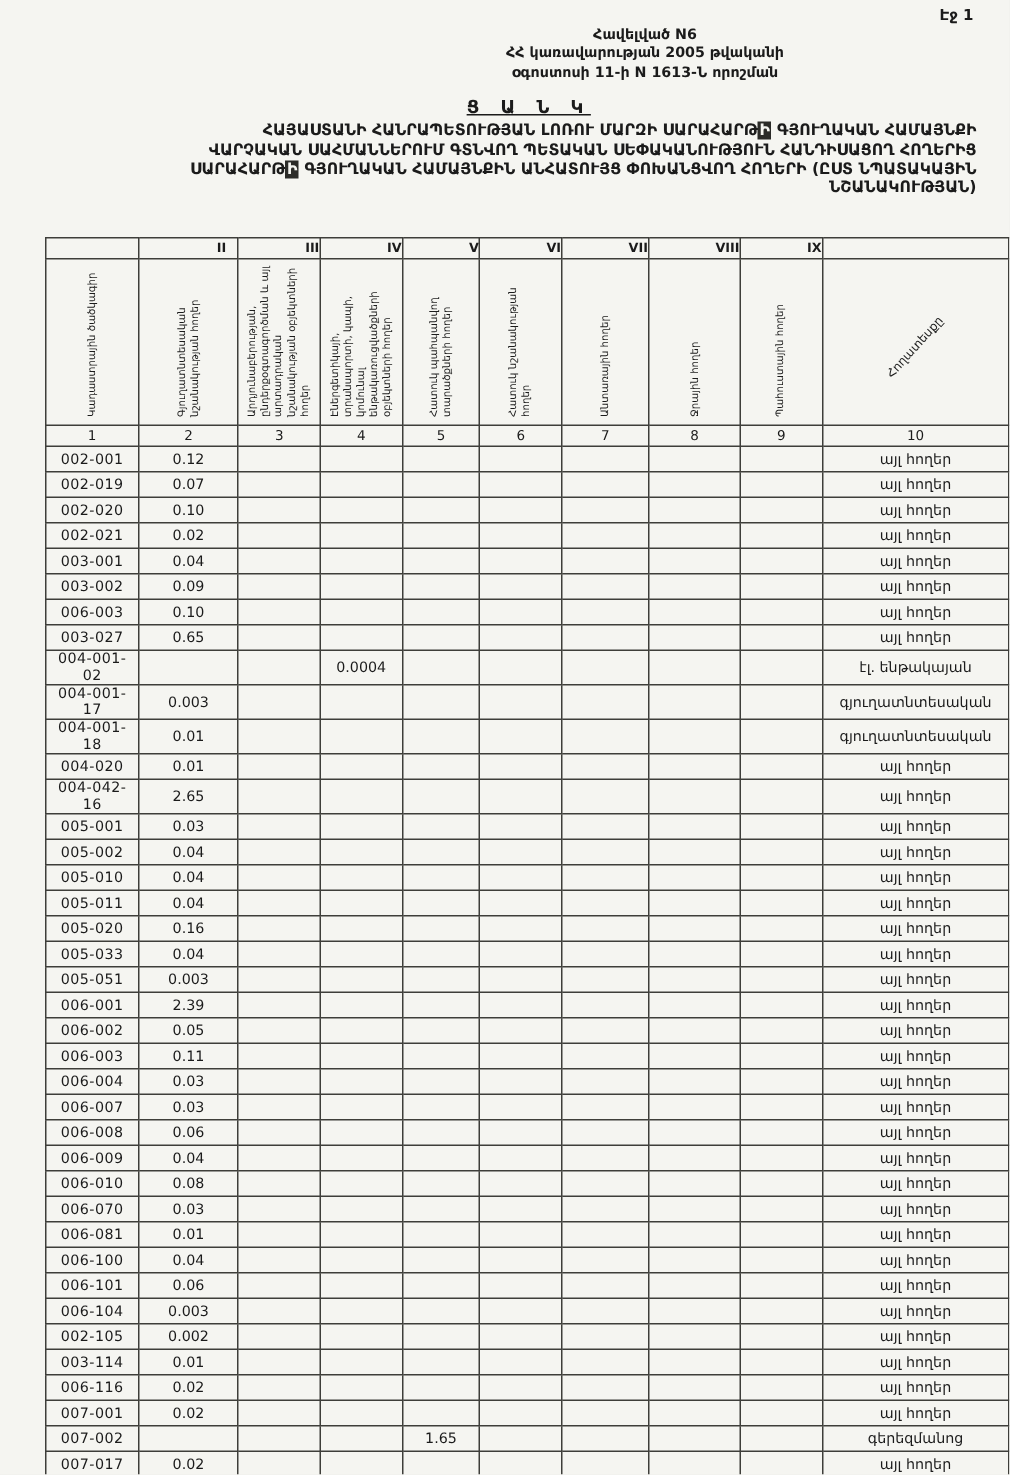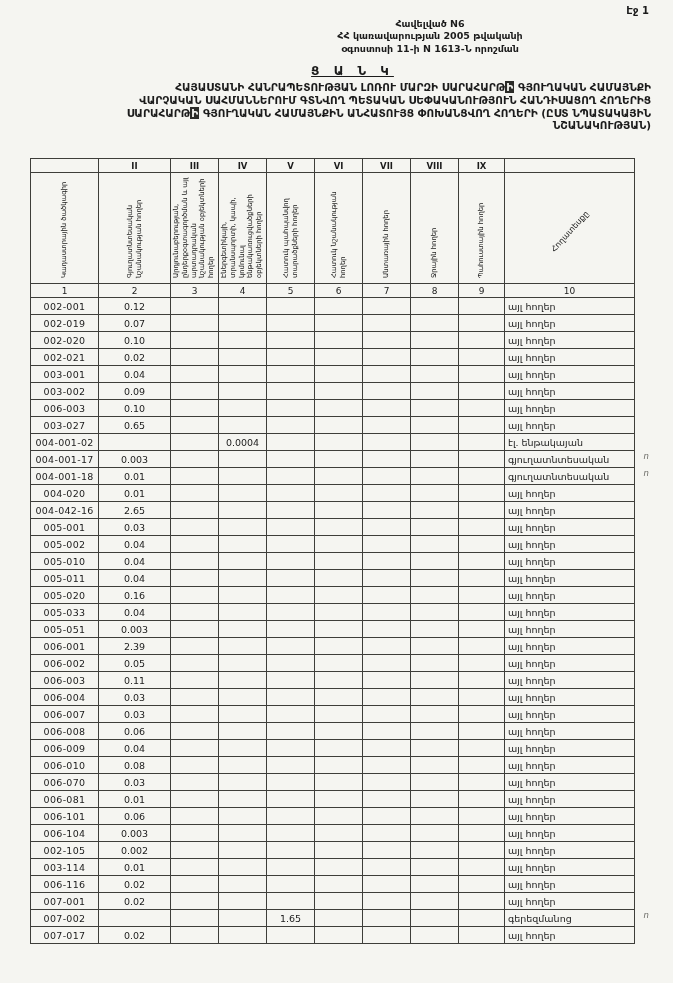--- a/index.html
+++ b/index.html
@@ -34,20 +34,21 @@
   .hl{background:#2b2b28;color:#f5f5f1;padding:0 1px;}
   table{
     position:absolute;top:158px;left:30px;
     border-collapse:collapse;table-layout:fixed;
     background:transparent;
   }
   th,td{border:1px solid #3e3e3a;padding:0;}
   th.roman{
     height:13px;font-size:8.5px;font-weight:bold;text-align:center;
     vertical-align:middle;
+    padding-left:44px;
   }
   th.colhead{
     height:110px;vertical-align:middle;text-align:center;overflow:hidden;
   }
   .rot{
     display:inline-block;
     writing-mode:vertical-rl;
     transform:rotate(180deg);
     height:104px;
     font-size:6.8px;font-weight:normal;line-height:1.3;
@@ -61,21 +62,21 @@
   th.colnum{
     height:13px;font-size:9px;font-weight:normal;text-align:center;
     vertical-align:middle;
   }
   tbody td{
     height:16px;font-size:9.5px;vertical-align:middle;
     padding:0 3px;overflow:visible;
   }
   td.code{text-align:center;letter-spacing:0.3px;margin-left:48px;}
   td.val{text-align:center;}
-  td.type{text-align:left;position:relative;}
+  td.type{text-align:center;position:relative;}
   .mark{
     position:absolute;right:-15px;top:0;
     color:#6b6b66;font-size:8.5px;font-style:italic;
   }
 </style>
 </head>
 <body>
 
 <div class="page">
 
@@ -502,20 +503,32 @@
           <td class="val"></td>
           <td class="val"></td>
           <td class="val"></td>
           <td class="val"></td>
           <td class="val"></td>
           <td class="val"></td>
           <td class="val"></td>
           <td class="type">այլ հողեր</td>
         </tr>
         <tr>
+          <td class="code">006-100</td>
+          <td class="val">0.04</td>
+          <td class="val"></td>
+          <td class="val"></td>
+          <td class="val"></td>
+          <td class="val"></td>
+          <td class="val"></td>
+          <td class="val"></td>
+          <td class="val"></td>
+          <td class="type">այլ հողեր</td>
+        </tr>
+        <tr>
           <td class="code">006-101</td>
           <td class="val">0.06</td>
           <td class="val"></td>
           <td class="val"></td>
           <td class="val"></td>
           <td class="val"></td>
           <td class="val"></td>
           <td class="val"></td>
           <td class="val"></td>
           <td class="type">այլ հողեր</td>

